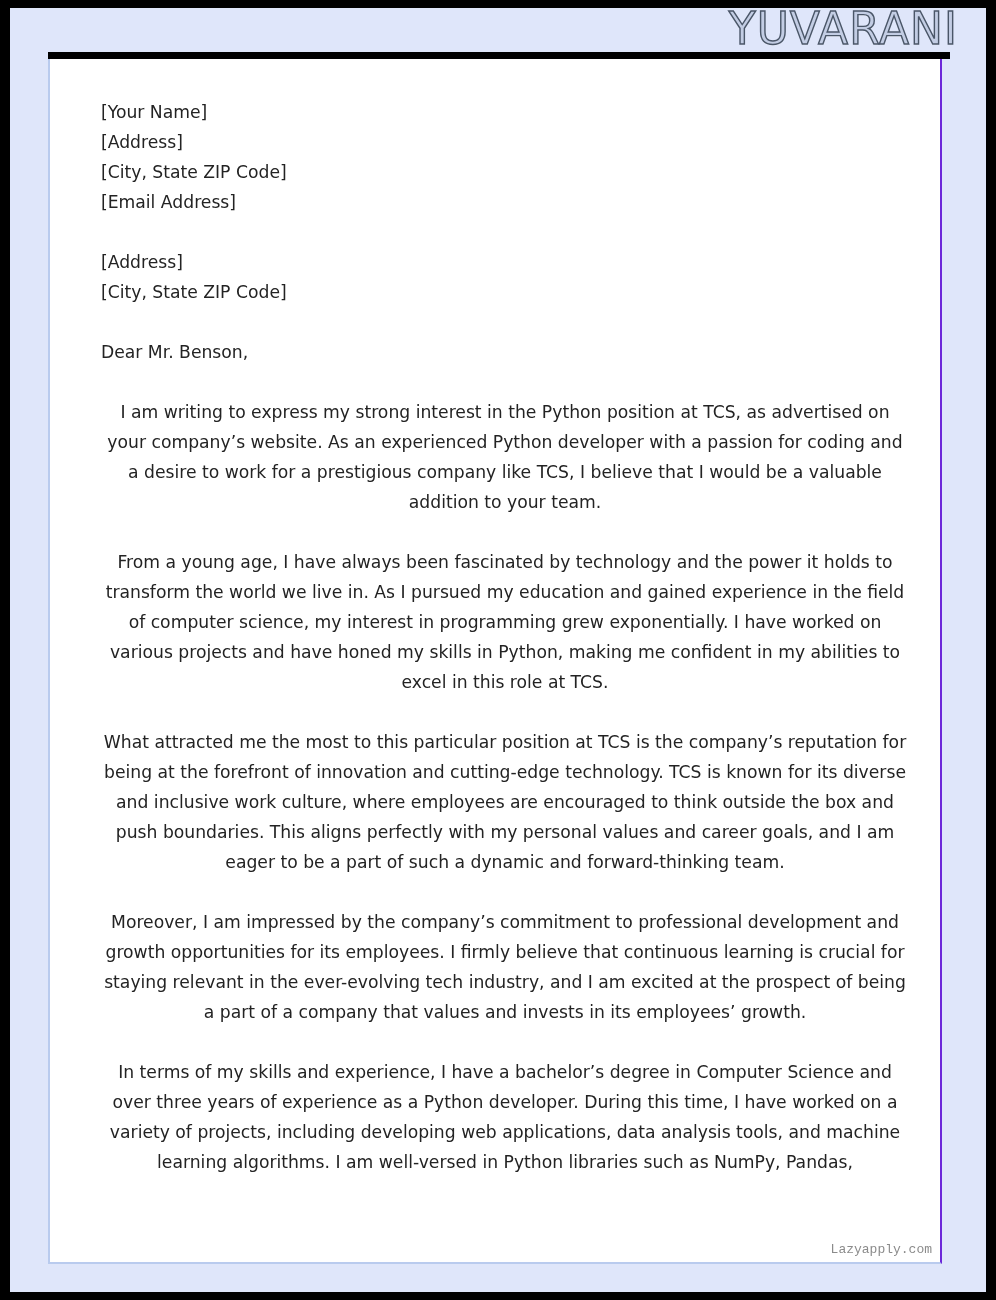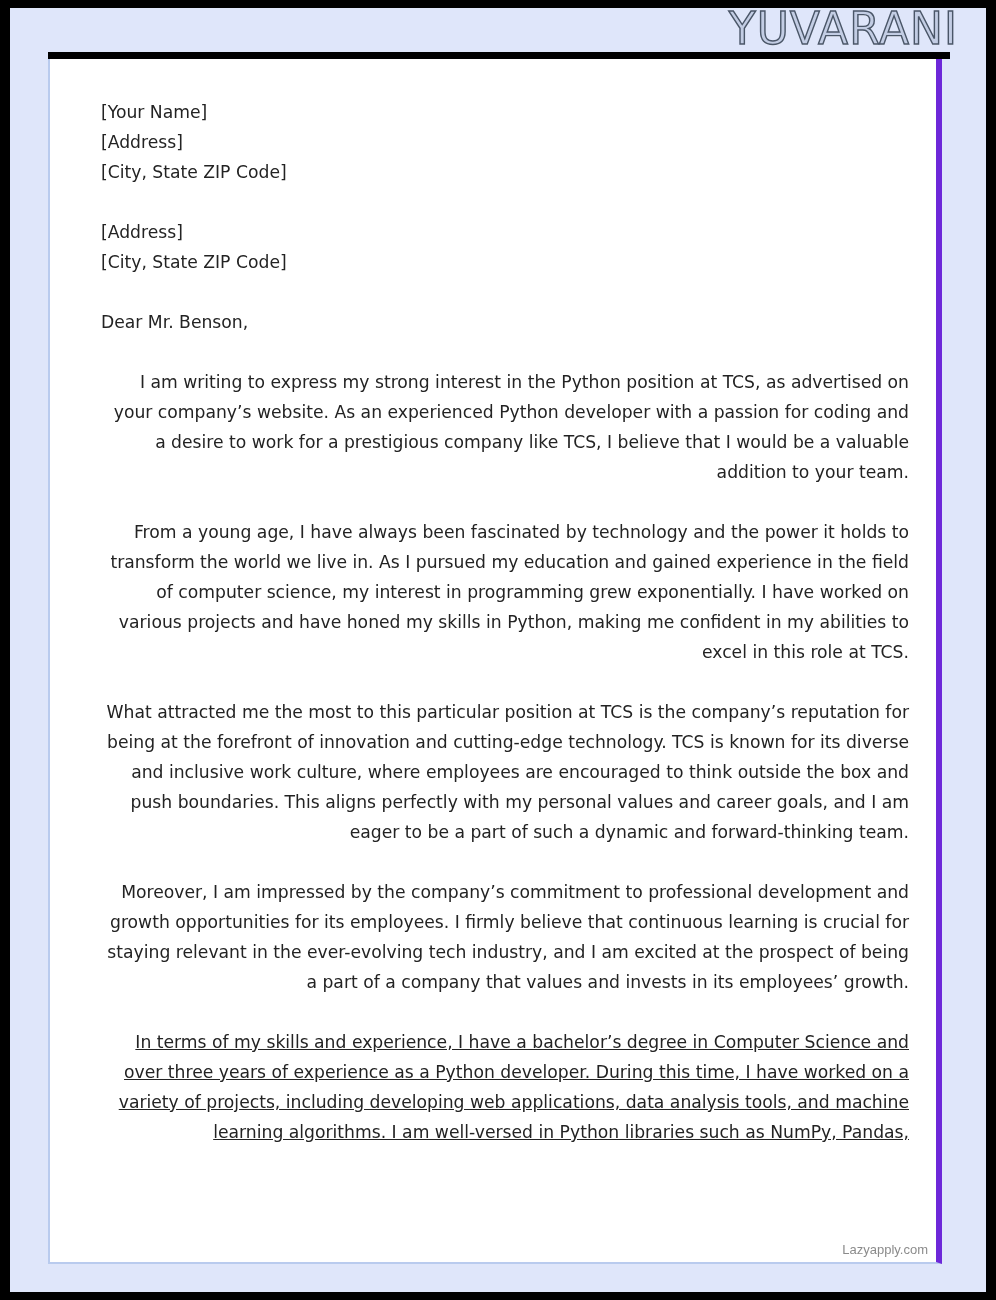--- a/index.html
+++ b/index.html
@@ -65,21 +65,21 @@
 
   
   .content-panel {
     position: absolute;
     left: 38px;
     top: 51px;
     width: 894px;
     height: 1205px;
     background: #ffffff;
     border-left: 2px solid #b9cbee;
-    border-right: 6px solid #6d28d9;
+    border-right: 2px solid #6d28d9;
     border-bottom: 2px solid #b9cbee;
     overflow: visible;
   }
 
   
   .letter {
     position: absolute;
     left: 51px;
     top: 38px;
     width: 808px;
@@ -97,34 +97,34 @@
     display: block;
     white-space: nowrap;
   }
 
   .salutation {
     margin: 0 0 30px 0;
   }
 
   .para {
     margin: 0 0 30px 0;
-    text-align: right;
+    text-align: center;
   }
 
-  .para:last-child { margin-bottom: 0; text-decoration: underline; }
+  .para:last-child { margin-bottom: 0; }
 
   
   .watermark {
     position: absolute;
     right: 8px;
     bottom: 4px;
     font-size: 13px;
     line-height: 16px;
     color: #8b8b8b;
-    font-family: Liberation Sans, sans-serif;
+    font-family: Liberation Mono, monospace;
     white-space: nowrap;
   }
 </style>
 </head>
 <body>
 
 <div class="page">
 
   <div class="header-band">
     <div class="doc-title">YUVARANI</div>
@@ -133,20 +133,21 @@
   <div class="black-rule"></div>
 
   <div class="content-panel">
 
     <div class="letter">
 
       <div class="addr-block">
         <span class="addr-line">[Your Name]</span>
         <span class="addr-line">[Address]</span>
         <span class="addr-line">[City, State ZIP Code]</span>
+        <span class="addr-line">[Email Address]</span>
       </div>
 
       <div class="addr-block">
         <span class="addr-line">[Address]</span>
         <span class="addr-line">[City, State ZIP Code]</span>
       </div>
 
       <div class="salutation">Dear Mr. Benson,</div>
 
       <p class="para">I am writing to express my strong interest in the Python position at TCS, as advertised on your company’s website. As an experienced Python developer with a passion for coding and a desire to work for a prestigious company like TCS, I believe that I would be a valuable addition to your team.</p>

